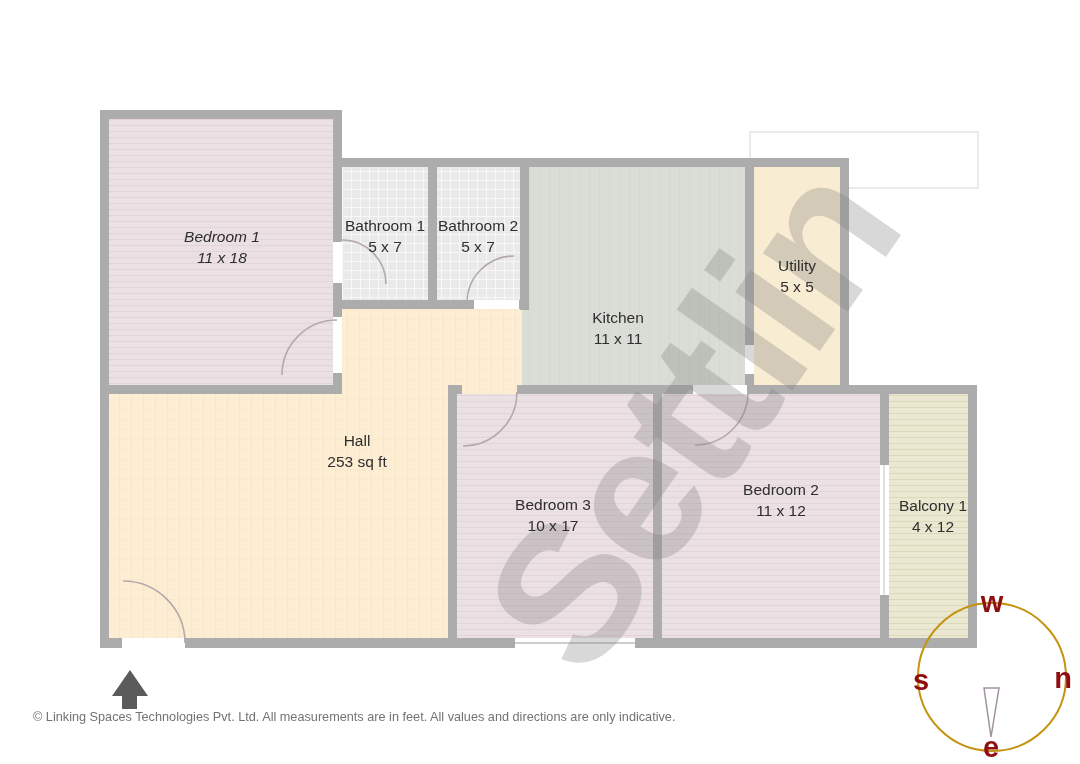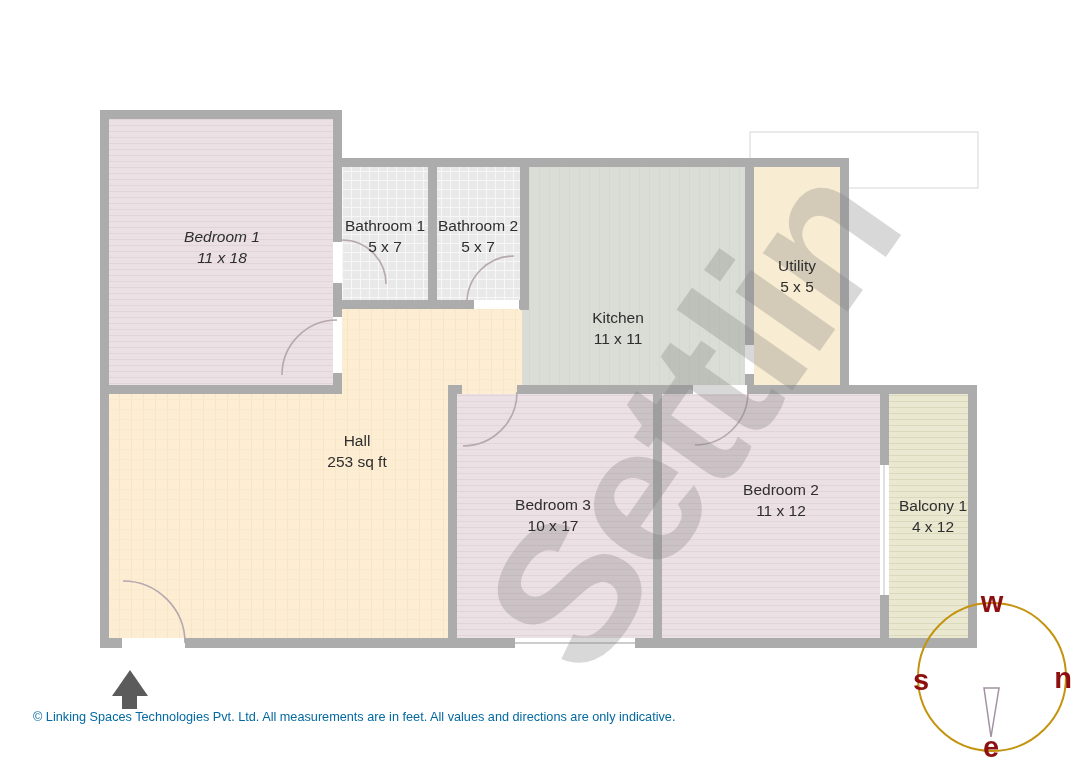--- a/index.html
+++ b/index.html
@@ -17,21 +17,21 @@
   }
   .room-label{
     position:absolute;transform:translate(-50%,-50%);
     text-align:center;font-size:15.5px;line-height:1.35;color:#2e2e2e;white-space:nowrap;
   }
   .compass-letter{
     position:absolute;transform:translate(-50%,-50%);
     font-size:29px;color:#8e0f0f;font-weight:600;
   }
   .footer-note{
-    position:absolute;left:33px;top:710px;font-size:12.7px;color:#0369a1;white-space:nowrap;
+    position:absolute;left:33px;top:710px;font-size:12.7px;color:#737373;white-space:nowrap;
   }
 </style>
 </head>
 <body>
 
 <div class="stage">
 
   <svg class="plan-svg" width="1080" height="764" viewBox="0 0 1080 764">
     <defs>
       <pattern id="patBedroom" width="6" height="6" patternUnits="userSpaceOnUse">

